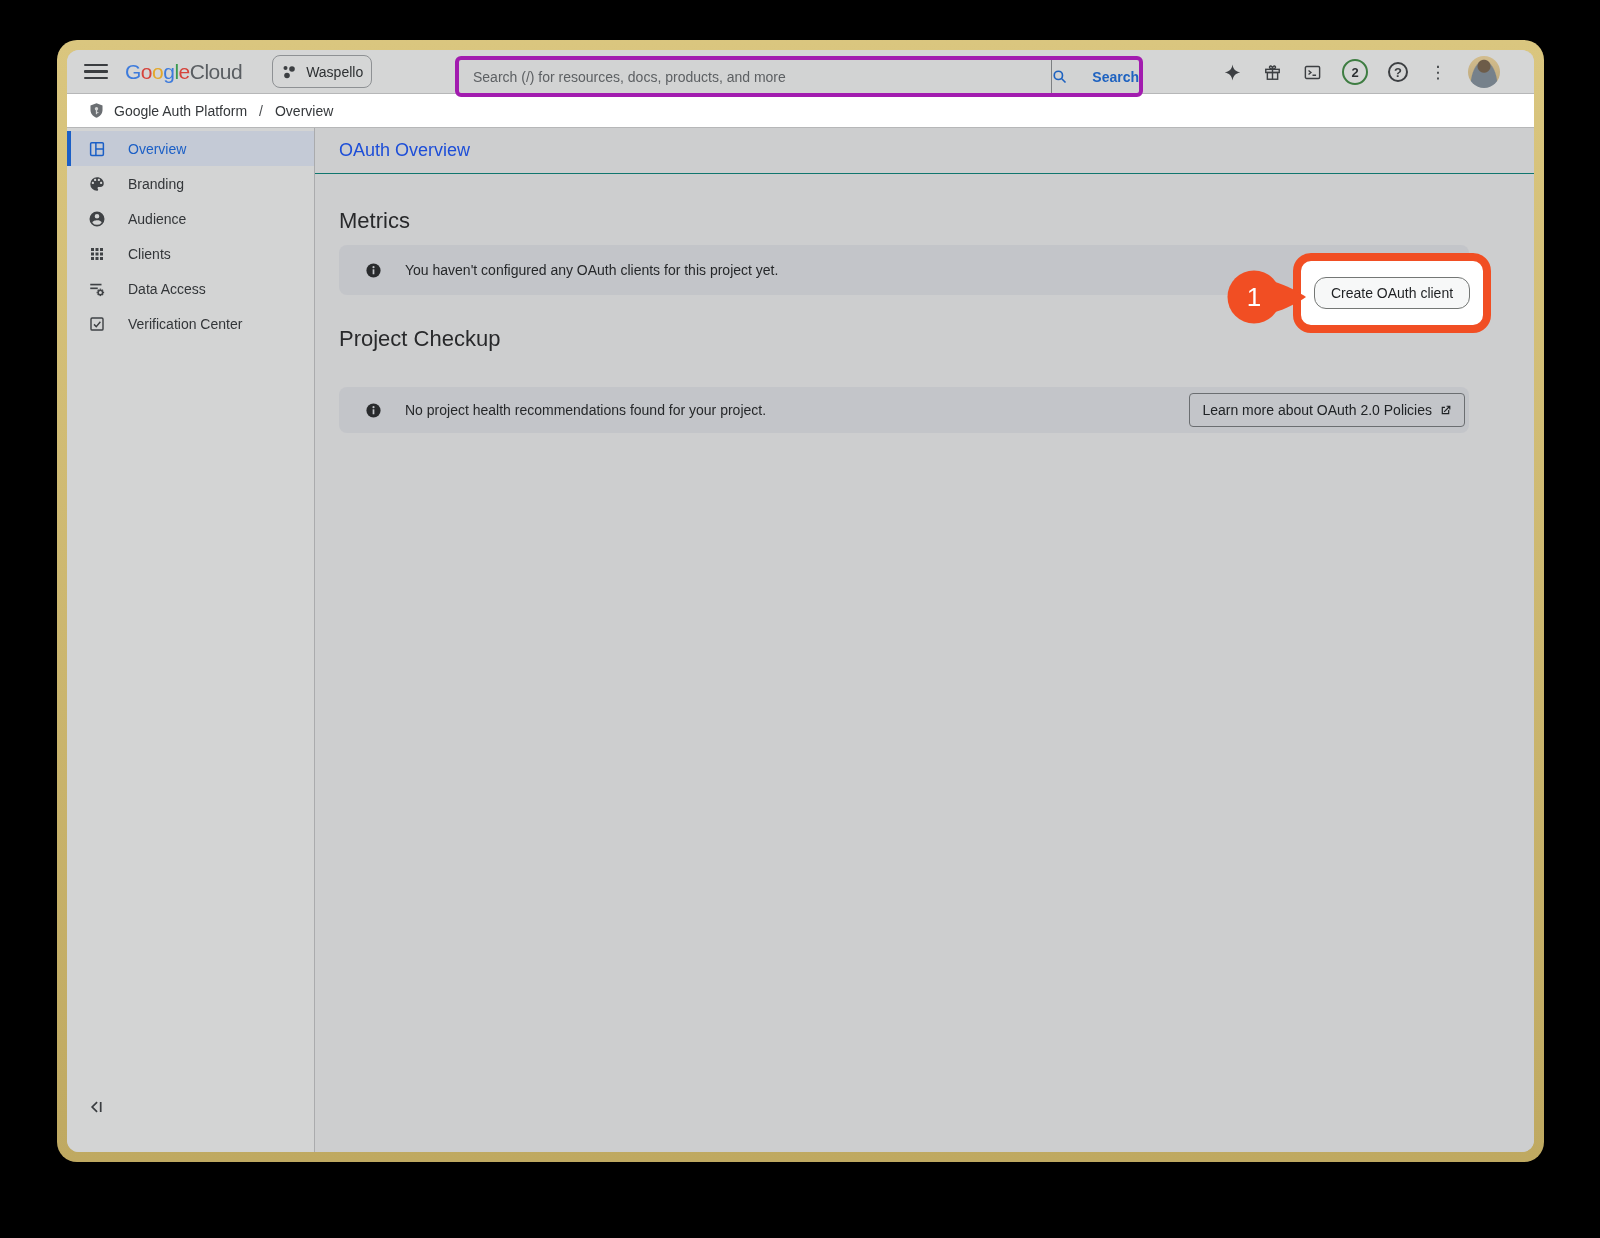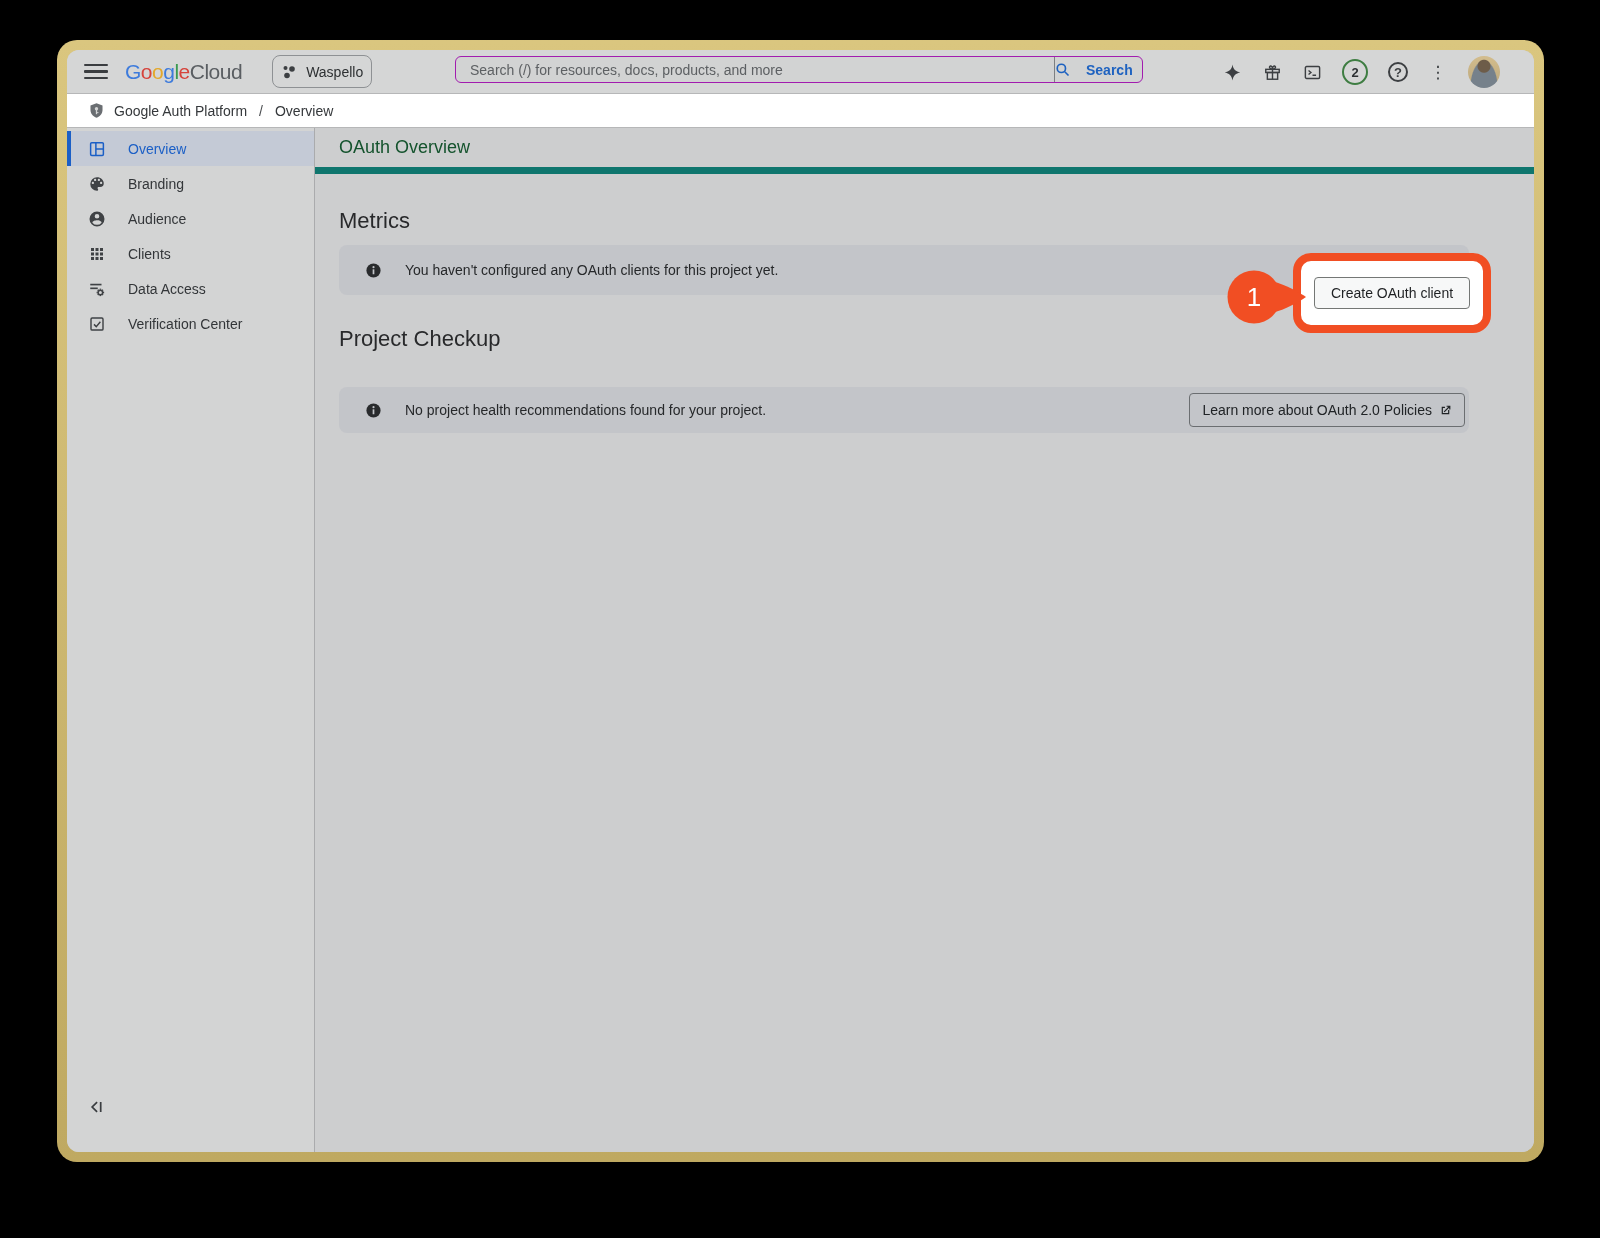--- a/index.html
+++ b/index.html
@@ -16,27 +16,27 @@
     display:flex; align-items:center; position:relative; flex:0 0 auto; }
   .hamburger { width:24px; height:24px; margin-left:17px; display:flex; flex-direction:column;
     justify-content:center; gap:4px; cursor:pointer; }
   .hamburger span { display:block; height:2.4px; background:#3a3d40; border-radius:1px; }
   .logo { margin-left:17px; font-size:21px; display:flex; align-items:center; letter-spacing:-0.5px; }
   .logo .cloud { color:#5a5e62; font-weight:400; }
   .l0,.l3 { color:#3d7bdc; } .l1,.l5 { color:#d6443c; } .l2 { color:#e3a82b; } .l4 { color:#3a9a50; }
   .project-btn { margin-left:30px; height:33px; padding:0 8px; border:1px solid #8e9194;
     border-radius:8px; display:flex; align-items:center; gap:9px; font-size:14px; color:#2d3032; cursor:pointer; }
   .proj-icon { width:16px; height:16px; }
-  .search-wrap { position:absolute; left:388px; top:6px; width:688px; height:27px;
-    border:1px solid #a21caf; border-radius:6px; display:flex; background:#d2d3d3; overflow:hidden; }
+  .search-wrap { position:absolute; left:388px; top:6px; width:688px; height:41px;
+    border:4px solid #a21caf; border-radius:6px; display:flex; background:#d2d3d3; overflow:hidden; }
   .search-wrap input { flex:1; border:none; outline:none; background:transparent;
     font-size:14px; color:#3a3d40; padding:0 14px; font-family:"Liberation Sans", sans-serif; }
   .search-wrap input::placeholder { color:#5d6063; opacity:1; }
   .search-btn { width:88px; border-left:1px solid #7c7f82; display:flex; align-items:center;
-    justify-content:flex-start; gap:16px; color:#1e62c0; font-size:14px; font-weight:700; cursor:pointer; }
+    justify-content:space-between; gap:16px; color:#1e62c0; font-size:14px; font-weight:700; cursor:pointer; }
   .topbar-icons { position:absolute; right:34px; top:0; height:44px; display:flex;
     align-items:center; gap:20px; }
   .tb-ic { width:20px; height:20px; display:flex; align-items:center; justify-content:center; cursor:pointer; }
   .badge { width:26px; height:26px; border-radius:50%; border:2px solid #3e7d42; color:#2e3134;
     font-size:13px; font-weight:700; display:flex; align-items:center; justify-content:center; cursor:pointer; }
   .help-circle { width:20px; height:20px; border-radius:50%; border:2px solid #3c3f42; color:#3c3f42;
     font-size:13px; font-weight:700; display:flex; align-items:center; justify-content:center; }
   .more-dots { color:#3c3f42; font-size:17px; letter-spacing:0; line-height:1; }
   .avatar { width:32px; height:32px; border-radius:50%; cursor:pointer;
     background:
@@ -57,40 +57,40 @@
   .nav-item { height:35px; display:flex; align-items:center; padding-left:21px; gap:22px;
     font-size:14px; color:#333639; cursor:pointer; position:relative; }
   .nav-item svg { width:18px; height:18px; flex:0 0 auto; }
   .nav-item.active { background:#c4cad6; color:#1b5fc6; }
   .nav-item.active::before { content:""; position:absolute; left:0; top:0; bottom:0;
     width:4px; background:#1b5fc6; }
   .collapse-btn { position:absolute; left:22px; bottom:36px; width:18px; height:18px; cursor:pointer; }
 
   .main { flex:1; position:relative; background:#cdcecf; min-width:0; }
   .title-row { height:46px; display:flex; align-items:center; padding-left:24px;
-    border-bottom:7px solid #0f766e; font-size:18px; color:#14532d; }
+    border-bottom:1px solid #0f766e; font-size:18px; color:#1d4ed8; }
   .section-h { margin:0 65px 0 24px; font-size:22px; font-weight:400; color:#28292b; }
   .h-metrics { padding-top:34px; }
   .h-checkup { padding-top:31px; }
   .banner { margin:11px 65px 0 24px; height:50px; background:#c3c5c9; border-radius:8px;
     display:flex; align-items:center; padding:0 4px 0 26px; gap:23px; position:relative; }
   .banner.checkup { margin-top:35px; height:46px; }
   .banner-text { font-size:14px; color:#26282a;text-align:right; }
   .info-ic { width:17px; height:17px; flex:0 0 auto; }
   .learnmore-btn { position:absolute; right:4px; top:50%; transform:translateY(-50%);
     height:34px; padding:0 12px; border:1px solid #6b6e71; border-radius:4px; background:transparent;
     font-size:14px; color:#202326; display:flex; align-items:center; gap:7px; cursor:pointer;
     font-family:"Liberation Sans", sans-serif; white-space:nowrap; }
 
   
   .spotlight { position:absolute; left:978px; top:125px; width:198px; height:80px;
     background:#fff; border:8px solid #f14e23; border-radius:18px; z-index:4;
     display:flex; align-items:center; justify-content:center; }
   .create-btn { height:32px; padding:0 16px; background:#f7f8f8; border:1px solid #747775;
-    border-radius:4px; font-size:14px; color:#1f2123; cursor:pointer;
+    border-radius:12px; font-size:14px; color:#1f2123; cursor:pointer;
     font-family:"Liberation Sans", sans-serif; }
   .balloon { position:absolute; left:912px; top:142px; width:80px; height:54px; z-index:5; }
   .balloon .num { position:absolute; left:0; top:0; width:54px; height:54px; display:flex;
     align-items:center; justify-content:center; color:#fff; font-size:26px; }
 </style>
 </head>
 <body>
 
 <div class="frame">
 <div class="screen">

